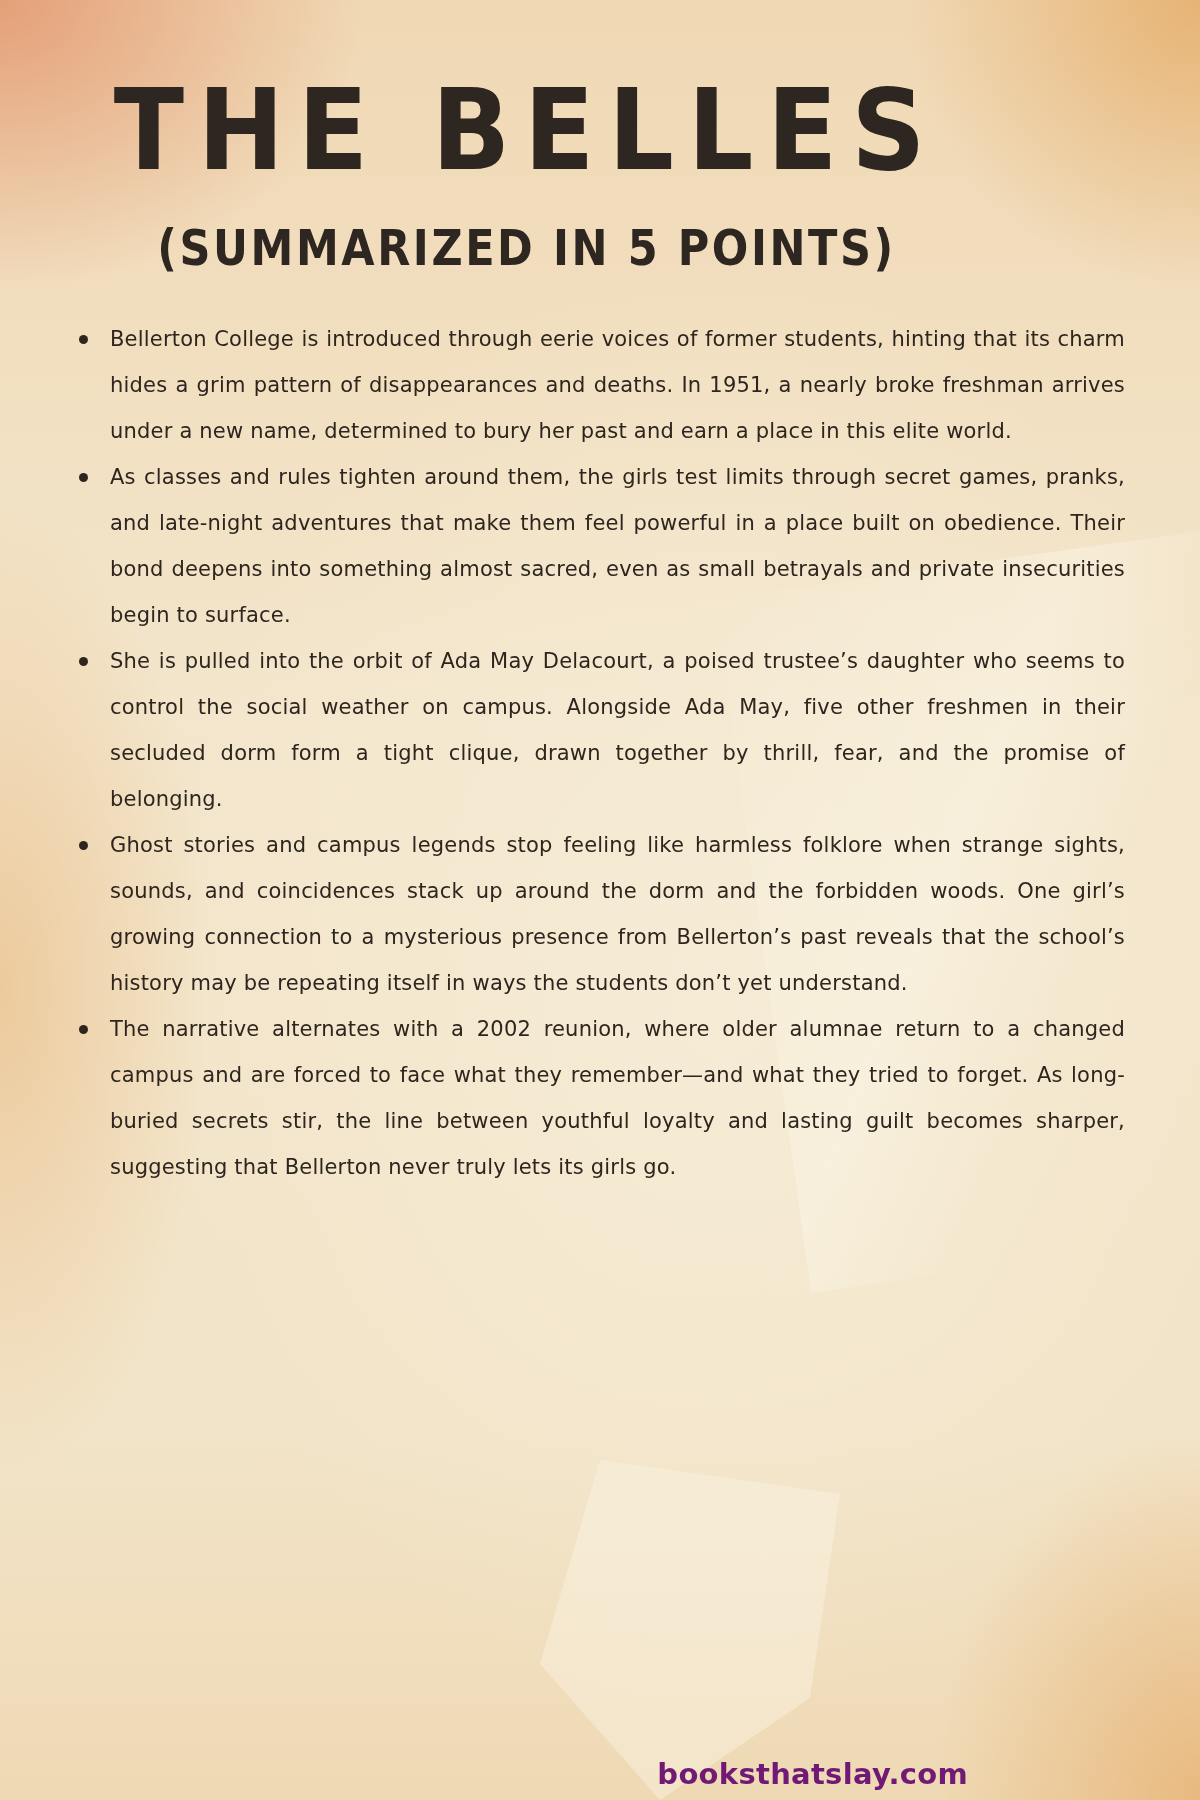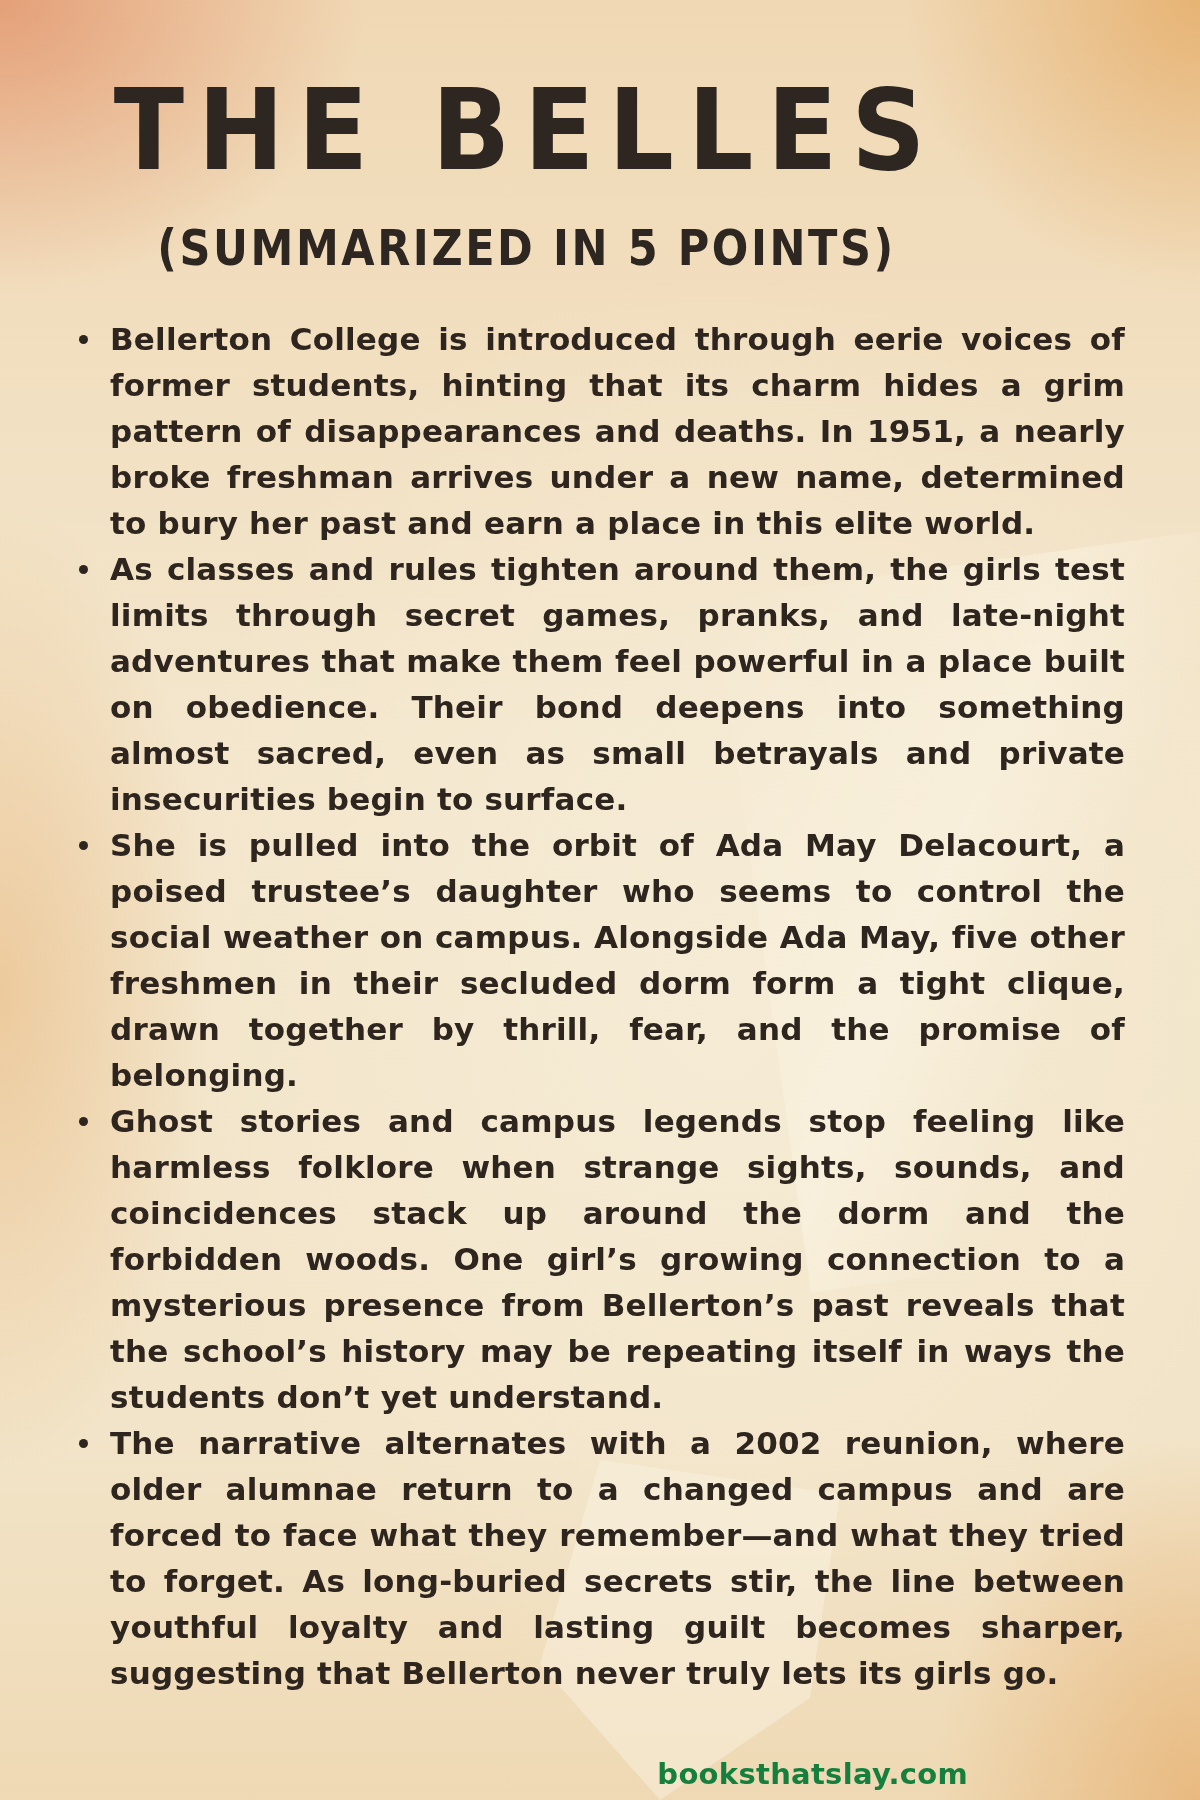--- a/index.html
+++ b/index.html
@@ -79,22 +79,22 @@
       left: 110px;
       top: 316px;
       width: 1015px;
       margin: 0;
       padding: 0;
       list-style: none;
     }
     .point {
       position: relative;
       font-family: "DejaVu Sans", sans-serif;
-      font-weight: bold;
-      font-size: 31px;
+      font-weight: normal;
+      font-size: 21px;
       line-height: 46px;
       text-align: justify;
       color: #2d251e;
       letter-spacing: 0.2px;
     }
     .point .bullet {
       position: absolute;
       left: -31px;
       top: 19px;
       width: 9px;
@@ -107,21 +107,21 @@
       transform-origin: left top;
     }
     .watermark {
       position: absolute;
       right: 85px;
       top: 1754px;
       font-family: "DejaVu Sans", sans-serif;
       font-weight: bold;
       font-size: 29px;
       line-height: 40px;
-      color: #15803d;
+      color: #701a75;
       letter-spacing: 0.3px;
     }
   </style>
 </head>
 <body>
 
 <div class="bg"></div>
 <div class="paper-fold fold-1"></div>
 <div class="paper-fold fold-2"></div>
 

